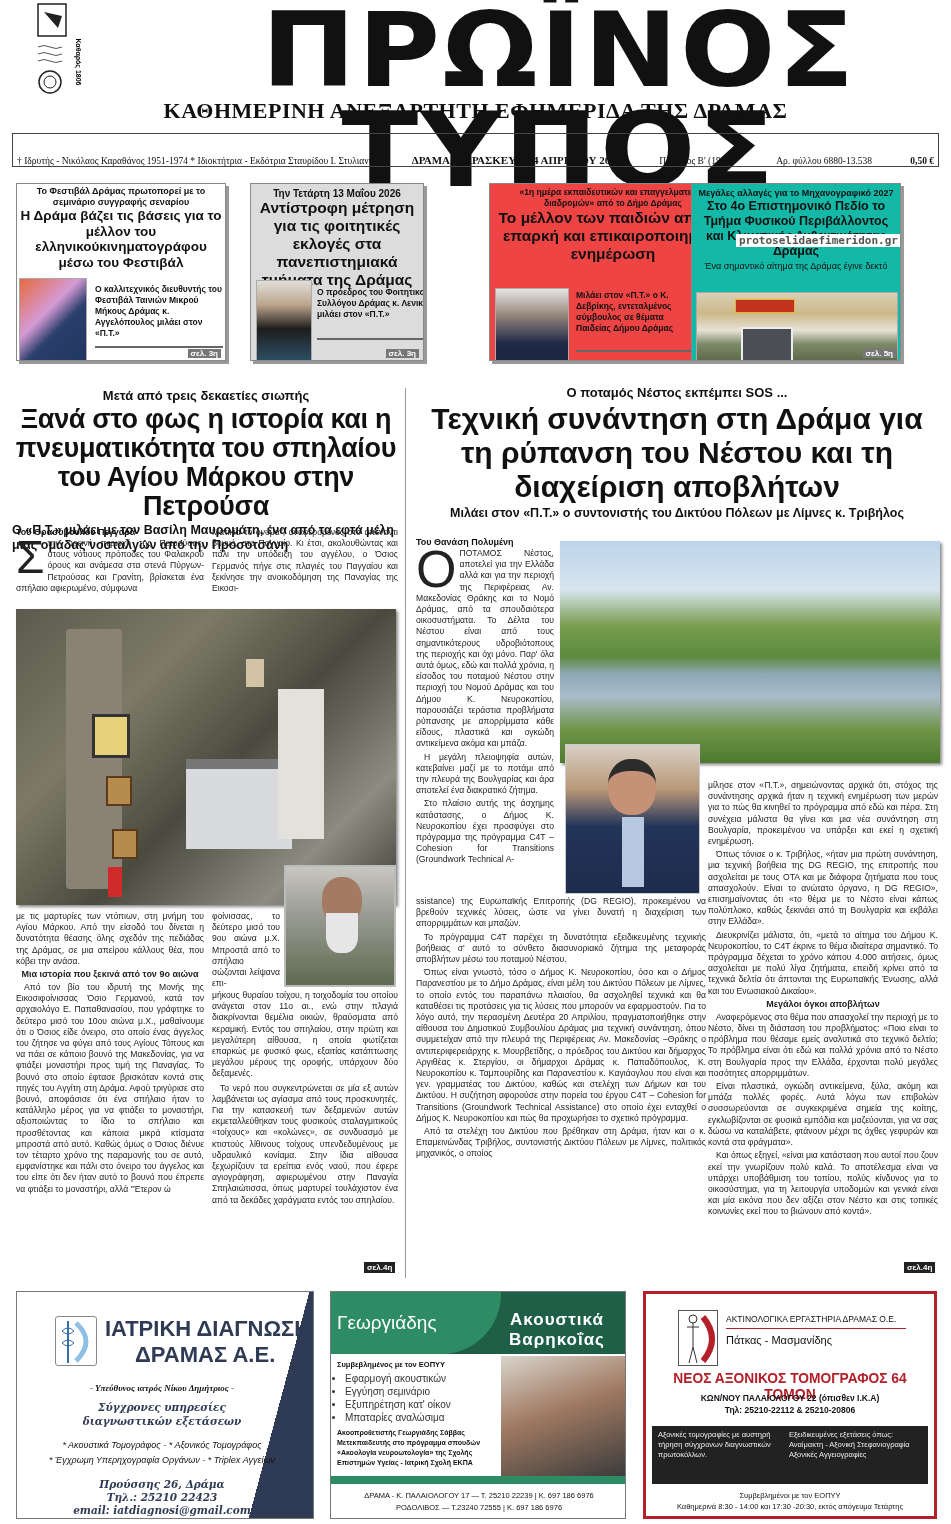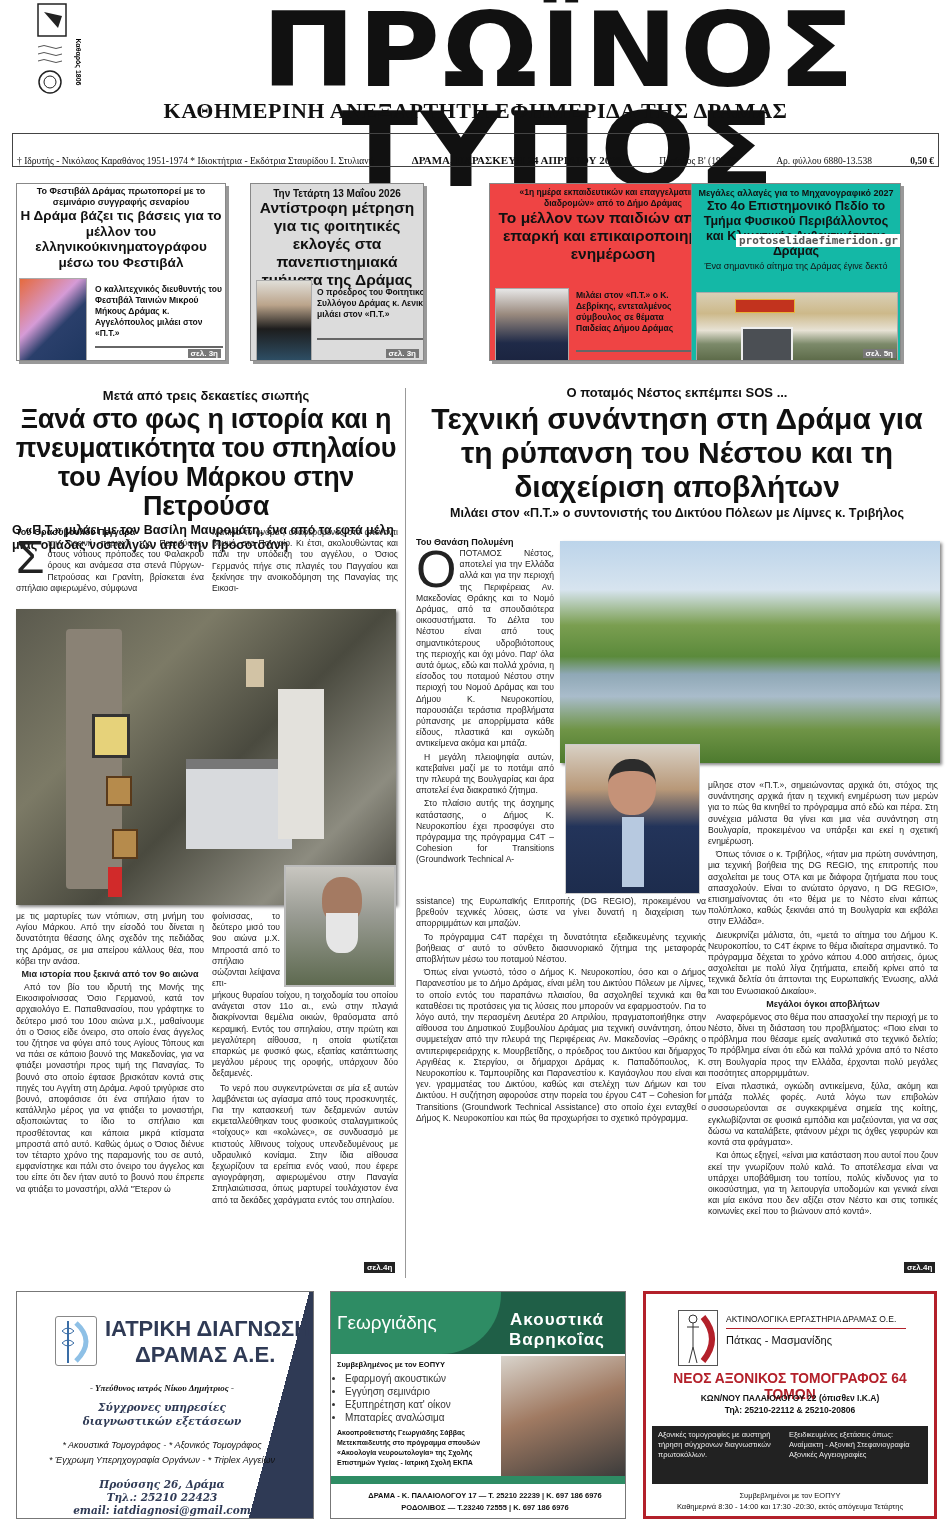--- a/index.html
+++ b/index.html
@@ -158,20 +158,21 @@
 </div>
 <div class="abs ph-river" style="left:560px;top:541px;width:380px;height:222px;box-shadow:2px 2px 3px #888"></div>
 <div class="abs ph-suit" style="left:565px;top:744px;width:135px;height:150px;border:1px solid #ccc">
   <div style="position:absolute;left:42px;top:14px;width:48px;height:56px;background:#c59278;border-radius:45%;border-top:12px solid #2c2c2c"></div>
   <div style="position:absolute;left:56px;top:72px;width:22px;height:70px;background:#b7c9e0"></div>
 </div>
 <div class="abs body" style="left:416px;top:896px;width:290px">
   <span>ssistance) της Ευρωπαϊκής Επιτροπής (DG REGIO), προκειμένου να βρεθούν τεχνικές λύσεις, ώστε να γίνει δυνατή η διαχείριση των απορριμμάτων και μπαζών.</span>
   <p style="margin-top:2px">Το πρόγραμμα C4T παρέχει τη δυνατότητα εξειδικευμένης τεχνικής βοήθειας σ' αυτό το σύνθετο διασυνοριακό ζήτημα της μεταφοράς αποβλήτων μέσω του ποταμού Νέστου.</p>
   <p style="margin-top:2px">Όπως είναι γνωστό, τόσο ο Δήμος Κ. Νευροκοπίου, όσο και ο Δήμος Παρανεστίου με το Δήμο Δράμας, είναι μέλη του Δικτύου Πόλεων με Λίμνες, το οποίο εντός του παραπάνω πλαισίου, θα ασχοληθεί τεχνικά και θα καταθέσει τις προτάσεις για τις λύσεις που μπορούν να εφαρμοστούν. Για το λόγο αυτό, την περασμένη Δευτέρα 20 Απριλίου, πραγματοποιήθηκε στην αίθουσα του Δημοτικού Συμβουλίου Δράμας μια τεχνική συνάντηση, όπου συμμετείχαν από την πλευρά της Περιφέρειας Αν. Μακεδονίας –Θράκης ο αντιπεριφερειάρχης κ. Μουρβετίδης, ο πρόεδρος του Δικτύου και δήμαρχος Αργιθέας κ. Στεργίου, οι δήμαρχοι Δράμας κ. Παπαδόπουλος, Κ. Νευροκοπίου κ. Ταμπουρίδης και Παρανεστίου κ. Καγιάογλου που είναι και γεν. γραμματέας του Δικτύου, καθώς και στελέχη των Δήμων και του Δικτύου. Η συζήτηση αφορούσε στην πορεία του έργου C4T – Cohesion for Transitions (Groundwork Technical Assistance) στο οποίο έχει ενταχθεί ο Δήμος Κ. Νευροκοπίου και πώς θα προχωρήσει το σχετικό πρόγραμμα.</p>
+  <p style="margin-top:2px">Από τα στελέχη του Δικτύου που βρέθηκαν στη Δράμα, ήταν και ο κ. Επαμεινώνδας Τριβήλος, συντονιστής Δικτύου Πόλεων με Λίμνες, πολιτικός μηχανικός, ο οποίος</p>
 </div>
 <div class="abs body" style="left:708px;top:780px;width:230px">
   <span>μίλησε στον «Π.Τ.», σημειώνοντας αρχικά ότι, στόχος της συνάντησης αρχικά ήταν η τεχνική ενημέρωση των μερών για το πώς θα κινηθεί το πρόγραμμα από εδώ και πέρα. Στη συνέχεια μάλιστα θα γίνει και μια νέα συνάντηση στη Βουλγαρία, προκειμένου να υπάρξει και εκεί η σχετική ενημέρωση.</span>
   <p style="margin-top:2px">Όπως τόνισε ο κ. Τριβήλος, «ήταν μια πρώτη συνάντηση, μια τεχνική βοήθεια της DG REGIO, της επιτροπής που ασχολείται με τους ΟΤΑ και με διάφορα ζητήματα που τους απασχολούν. Είναι το ανώτατο όργανο, η DG REGIO», επισημαίνοντας ότι «το θέμα με το Νέστο είναι κάπως πολύπλοκο, καθώς ξεκινάει από τη Βουλγαρία και εκβάλει στην Ελλάδα».</p>
   <p style="margin-top:2px">Διευκρινίζει μάλιστα, ότι, «μετά το αίτημα του Δήμου Κ. Νευροκοπίου, το C4T έκρινε το θέμα ιδιαίτερα σημαντικό. Το πρόγραμμα δέχεται το χρόνο κάπου 4.000 αιτήσεις, όμως ασχολείται με πολύ λίγα ζητήματα, επειδή κρίνει από τα τεχνικά δελτία ότι άπτονται της Ευρωπαϊκής Ένωσης, αλλά και του Ενωσιακού Δικαίου».</p>
   <div class="subhead" style="margin:2px 0">Μεγάλοι όγκοι αποβλήτων</div>
   <p>Αναφερόμενος στο θέμα που απασχολεί την περιοχή με το Νέστο, δίνει τη διάσταση του προβλήματος: «Ποιο είναι το πρόβλημα που θέσαμε εμείς αναλυτικά στο τεχνικό δελτίο; Το πρόβλημα είναι ότι εδώ και πολλά χρόνια από το Νέστο στη Βουλγαρία προς την Ελλάδα, έρχονται πολύ μεγάλες ποσότητες απορριμμάτων.</p>
   <p style="margin-top:2px">Είναι πλαστικά, ογκώδη αντικείμενα, ξύλα, ακόμη και μπάζα πολλές φορές. Αυτά λόγω των επιβολών συσσωρεύονται σε συγκεκριμένα σημεία της κοίτης, εγκλωβίζονται σε φυσικά εμπόδια και μαζεύονται, για να σας δώσω να καταλάβετε, φτάνουν μέχρι τις όχθες γεφυρών και κοντά στα φράγματα».</p>
   <p style="margin-top:2px">Και όπως εξηγεί, «είναι μια κατάσταση που αυτοί που ζουν εκεί την γνωρίζουν πολύ καλά. Το αποτέλεσμα είναι να υπάρχει υποβάθμιση του τοπίου, πολύς κίνδυνος για το οικοσύστημα, για τη λειτουργία υποδομών και γενικά είναι και μία εικόνα που δεν αξίζει στον Νέστο και στις τοπικές κοινωνίες εκεί που το βιώνουν από κοντά».</p>
 </div>
@@ -216,21 +217,21 @@
   <div style="position:absolute;left:170px;top:64px;width:126px;height:120px;background:linear-gradient(160deg,#d9d4cc 0%,#a07a62 45%,#3b3b3b 100%)"></div>
   <div style="position:absolute;left:6px;top:68px;font-size:7.5px;font-weight:bold">Συμβεβλημένος με τον ΕΟΠΥΥ</div>
   <ul style="position:absolute;left:14px;top:80px;list-style:disc;font-size:10px;line-height:13px;color:#333">
     <li>Εφαρμογή ακουστικών</li>
       <li>Εγγύηση σεμινάριο</li>
       <li>Εξυπηρέτηση κατ' οίκον</li>
       <li>Μπαταρίες αναλώσιμα</li>
   </ul>
   <div style="position:absolute;left:6px;top:136px;width:170px;font-size:7px;font-weight:bold;line-height:10px">Ακοοπροθετιστής Γεωργιάδης Σάββας Μετεκπαιδευτής στο πρόγραμμα σπουδών «Ακοολογία νευροωτολογία» της Σχολής Επιστημών Υγείας - Ιατρική Σχολή ΕΚΠΑ</div>
   <div style="position:absolute;left:0;top:184px;width:296px;height:8px;background:#2e8c64"></div>
-  <div style="position:absolute;left:6px;width:296px;top:198px;text-align:center;font-size:7.5px;font-weight:bold;line-height:12px">
+  <div style="position:absolute;left:0;width:296px;top:198px;text-align:center;font-size:7.5px;font-weight:normal;line-height:12px">
     <div>ΔΡΑΜΑ - Κ. ΠΑΛΑΙΟΛΟΓΟΥ 17 — Τ. 25210 22239 | Κ. 697 186 6976</div>
       <div>ΡΟΔΟΛΙΒΟΣ — Τ.23240 72555 | Κ. 697 186 6976</div>
   </div>
 </div>
 
 <div class="abs ad" style="left:643px;width:294px;border:3px solid #b3202a;background:#fff;text-align:center">
   <div style="position:absolute;left:32px;top:16px;width:40px;height:56px;border:1px solid #555">
     <svg width="40" height="56" viewBox="0 0 40 56">
         <circle cx="14" cy="8" r="4" fill="none" stroke="#333"></circle>
         <path d="M14 12 L14 36 M8 16 L20 16 M14 36 L10 52 M14 36 L18 52" stroke="#333" fill="none"></path>

